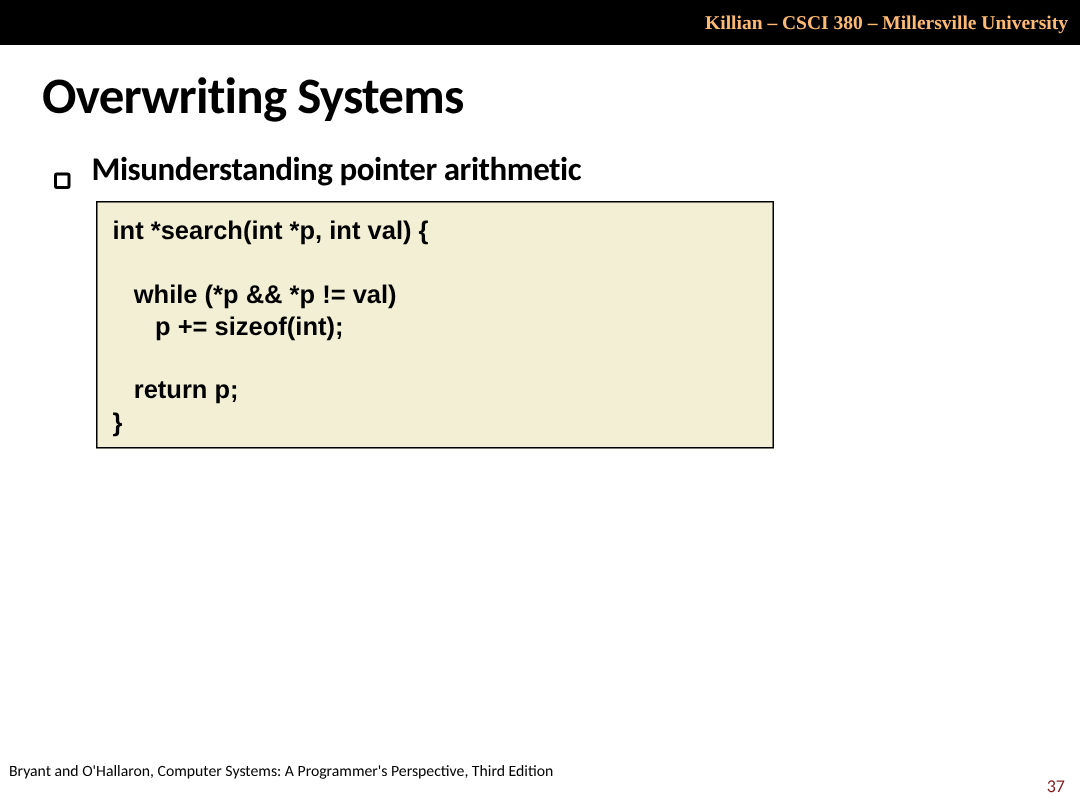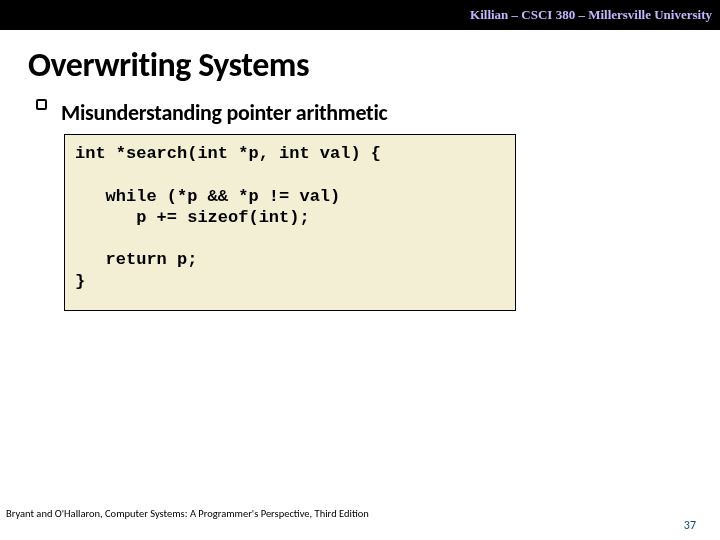--- a/index.html
+++ b/index.html
@@ -9,40 +9,40 @@
     height: 540px;
     background: #ffffff;
     font-family: Georgia, 'Times New Roman', serif;
     position: relative;
     overflow: hidden;
   }
   .topbar {
     width: 100%;
     height: 26px;
     background: #000000;
-    color: #c4b5fd;
+    color: #fdba74;
     font-weight: bold;
     font-size: 13px;
     display: flex;
     align-items: center;
     justify-content: flex-end;
     padding: 15px 8px;
     font-family: Georgia, serif;
   }
   .title {
     font-family: Calibri, Arial, sans-serif;
     font-weight: bold;
     font-size: 34px;
     color: #000;
     margin: 14px 0 14px 28px;
     letter-spacing: -0.5px;
   }
   .bullet-row {
     display: flex;
-    align-items: flex-start;
+    align-items: flex-end;
     margin-left: 36px;
     margin-bottom: 4px;
   }
   .bullet {
     width: 11px;
     height: 11px;
     border: 2.5px solid #000;
     border-radius: 2px;
     margin-right: 14px;
     flex: 0 0 auto;
@@ -52,43 +52,43 @@
     font-weight: bold;
     font-size: 22px;
     color: #000;
     letter-spacing: -0.3px;
   }
   .codebox {
     margin: 8px 0 0 64px;
     width: 452px;
     background: #f2efd5;
     border: 1px solid #000;
-    padding: 8px 10px 18px 10px;
-    font-family: Liberation Mono, monospace;
+    padding: 8px 10px 6px 10px;
+    font-family: Liberation Sans, sans-serif;
     font-weight: bold;
     font-size: 17px;
     line-height: 1.25;
     color: #000;
     white-space: pre;
   }
   .footer {
     position: absolute;
     bottom: 20px;
     left: 6px;
     font-family: Calibri, Arial, sans-serif;
     font-size: 10.5px;
     color: #000;
   }
   .pagenum {
     position: absolute;
     bottom: 8px;
-    right: 24px;
+    right: 10px;
     font-family: Calibri, Arial, sans-serif;
     font-size: 12px;
-    color: #0c4a6e;
+    color: #7f1d1d;
   }
 </style>
 </head>
 <body>
 
 <div class="topbar">
   <span>Killian – CSCI 380 – Millersville University</span>
 </div>
 
 <h1 class="title">Overwriting Systems</h1>

